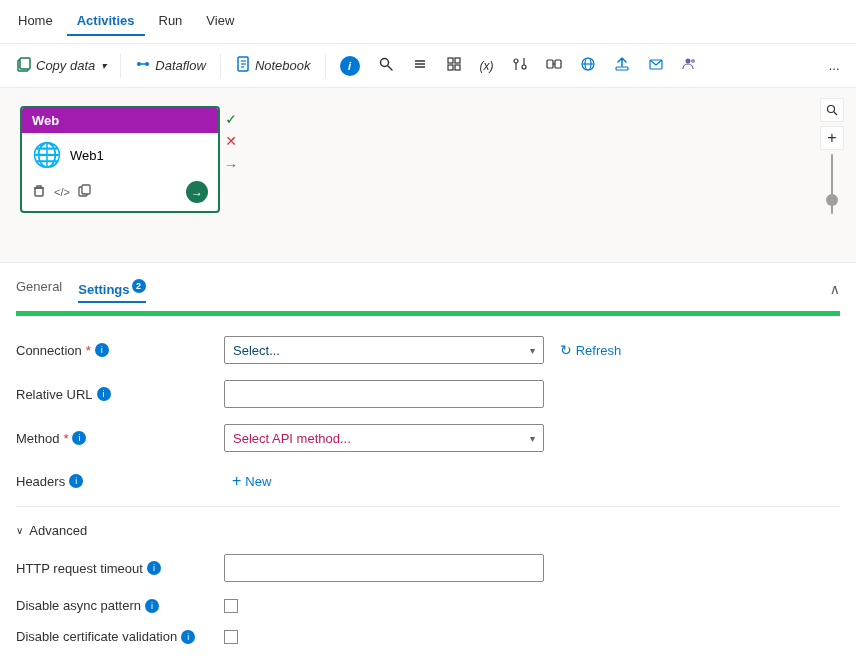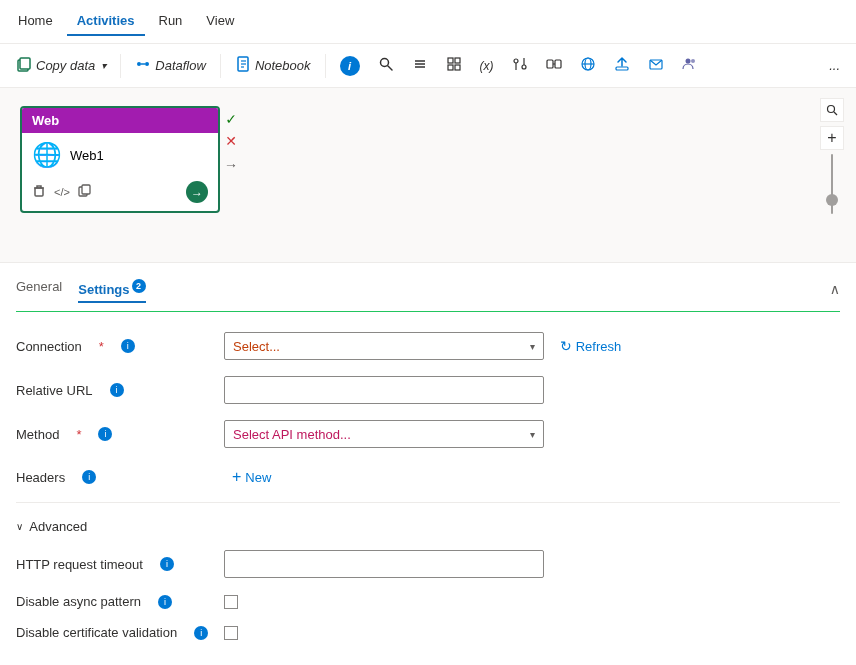--- a/index.html
+++ b/index.html
@@ -34,30 +34,30 @@
     
     .zoom-controls { position: absolute; right: 12px; top: 10px; display: flex; flex-direction: column; align-items: center; gap: 0; }
     .zoom-btn { width: 24px; height: 24px; background: #fff; border: 1px solid #edebe9; display: flex; align-items: center; justify-content: center; cursor: pointer; color: #323130; font-size: 14px; }
     .zoom-search { margin-bottom: 4px; }
     .zoom-slider { display: flex; flex-direction: column; align-items: center; margin-top: 4px; }
     .zoom-line { width: 2px; height: 60px; background: #a19f9d; border-radius: 1px; position: relative; }
     .zoom-handle { width: 12px; height: 12px; background: #a19f9d; border-radius: 50%; position: absolute; left: -5px; top: 40px; cursor: pointer; }
 
     
     .settings-panel { background: #fff; padding: 12px 16px; flex: 1; overflow-y: auto; position: relative; }
-    .panel-header { display: flex; align-items: center; justify-content: space-between; border-bottom: 1px solid #22c55e; padding-bottom: 8px; margin-bottom: 12px; }
+    .panel-header { display: flex; align-items: center; justify-content: space-between; border-bottom: 5px solid #22c55e; padding-bottom: 8px; margin-bottom: 12px; }
     .panel-tabs { display: flex; gap: 16px; }
     .panel-tab { padding: 4px 0; cursor: pointer; color: #605e5c; border-bottom: 2px solid transparent; }
     .panel-tab.active { color: #106ebe; border-bottom: 2px solid #106ebe; font-weight: 700; }
     .panel-tab .badge { background: #0078d4; color: #fff; border-radius: 50%; width: 14px; height: 14px; display: inline-flex; align-items: center; justify-content: center; font-size: 9px; margin-left: 2px; vertical-align: super; }
     .collapse-btn { cursor: pointer; color: #605e5c; font-size: 14px; }
 
     
     .form-row { display: flex; align-items: center; padding: 8px 0; gap: 8px; }
-    .form-label { width: 200px; min-width: 200px; color: #323130; display: flex; align-items: center; gap: 17px; }
+    .form-label { width: 200px; min-width: 200px; color: #323130; display: flex; align-items: center; gap: 4px; }
     .form-label .required { color: #d13438; }
     .info-icon { display: inline-flex; align-items: center; justify-content: center; width: 14px; height: 14px; background: #0078d4; color: #fff; border-radius: 50%; font-size: 9px; cursor: pointer; }
     .form-control { flex: 1; max-width: 320px; }
     .select-box { width: 100%; height: 28px; border: 1px solid #8a8886; border-radius: 2px; padding: 0 8px; background: #fff; display: flex; align-items: center; justify-content: space-between; cursor: pointer; color: #605e5c; }
     .select-arrow { color: #605e5c; font-size: 10px; }
     .text-input { width: 100%; height: 28px; border: 1px solid #8a8886; border-radius: 2px; padding: 0 8px; background: #fff; outline: none; font-size: 13px; }
     .refresh-btn { display: flex; align-items: center; gap: 4px; color: #0078d4; cursor: pointer; padding: 4px 8px; border-radius: 2px; }
 
     
     .new-btn { display: flex; align-items: center; gap: 4px; color: #0078d4; cursor: pointer; padding: 4px 8px; border-radius: 2px; }
@@ -279,21 +279,21 @@
   </div>
 
   <div class="form-row">
     <div class="form-label">
       <span>Connection</span>
       <span class="required">*</span>
       <span class="info-icon">i</span>
     </div>
     <div class="form-control">
       <div class="select-box">
-        <span style="color:#c2410c;">Select...</span>
+        <span style="color:#0c4a6e;">Select...</span>
         <span class="select-arrow">▾</span>
       </div>
     </div>
     <div class="refresh-btn">
       <span style="font-size:14px; color:#0078d4;">↻</span>
       <span style="color:#0078d4;">Refresh</span>
     </div>
   </div>
 
   <div class="form-row">

